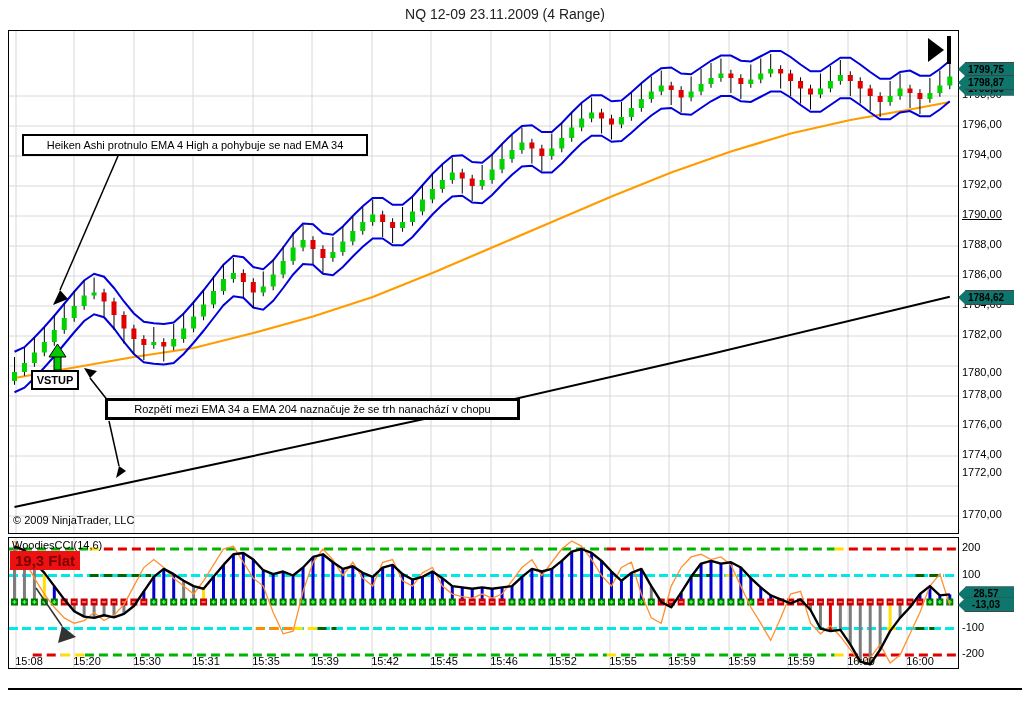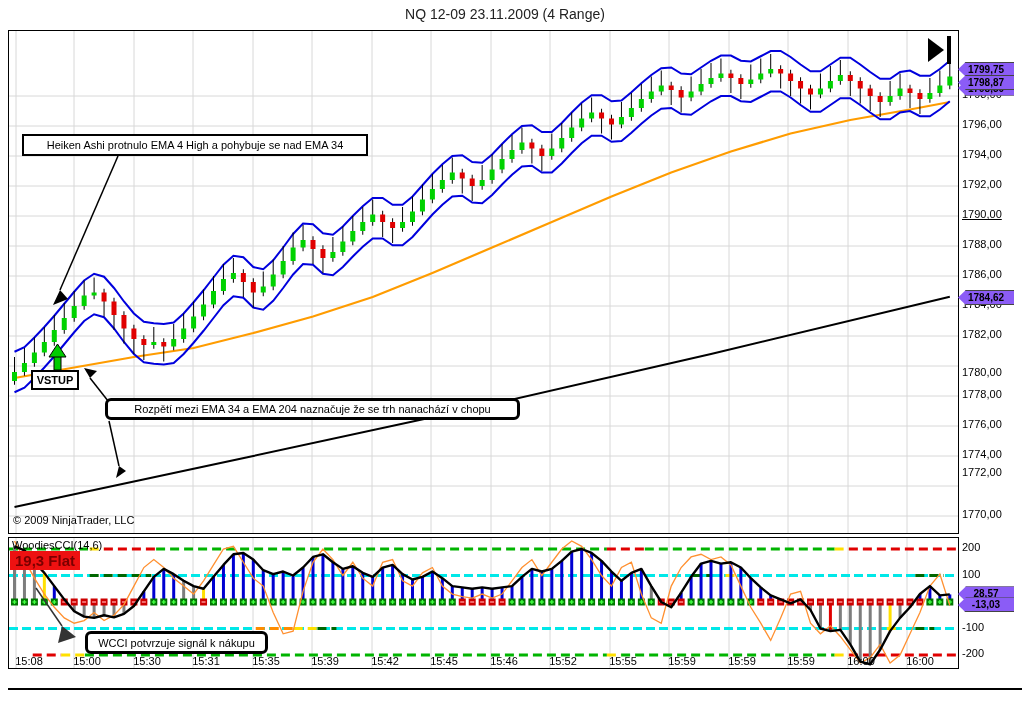--- a/index.html
+++ b/index.html
@@ -7,29 +7,29 @@
         font-family:"Liberation Sans",sans-serif;overflow:hidden;}
   #title{position:absolute;top:6px;left:0;width:1010px;text-align:center;
          font-size:14px;color:#222;}
   .panel{position:absolute;left:8px;background:#fff;border:1px solid #000;}
   #mainSvg{top:30px;width:949px;height:502px;}
   #cciSvg{top:537px;width:949px;height:130px;}
   .lbl{position:absolute;font-size:11px;color:#000;white-space:nowrap;}
   .axis-lbl{left:962px;}
   .time-lbl{top:655px;transform:translateX(-50%);margin-left:14px;}
   .tag{position:absolute;left:958px;height:13px;line-height:13px;width:56px;
-       background:#8b5cf6;color:#000;font-size:10px;font-weight:bold;text-align:center;
+       background:#0f766e;color:#000;font-size:10px;font-weight:bold;text-align:center;
        clip-path:polygon(0 50%,14% 0,100% 0,100% 100%,14% 100%);
        border-top:1px solid #444;border-bottom:1px solid #444;z-index:6;}
   .redtag{position:absolute;left:10px;background:#ee1111;color:#7a0000;font-size:15px;
           font-weight:bold;padding:1px 5px;z-index:6;}
   .annot{position:absolute;background:#fff;border:2px solid #000;font-size:11px;
          color:#000;text-align:center;z-index:7;display:flex;align-items:center;
          justify-content:center;}
-  .annot.thick{border-width:3px;border-radius:6px;}
+  .annot.thick{border-width:3px;}
   #overlay{position:absolute;left:0;top:0;width:1024px;height:715px;z-index:5;
            pointer-events:none;}
   .frame{position:absolute;background:#000;}
 </style>
 </head>
 <body>
 <div id="page">
 
 <div id="title">NQ 12-09  23.11.2009 (4 Range)</div>
 
@@ -647,21 +647,20 @@
       <polyline points="5.5,8.349999999999994 15.45,12.324999999999996 25.4,24.25 35.349999999999994,34.849999999999994 45.3,48.1 55.25,61.35 65.19999999999999,73.275 75.14999999999999,78.575 85.1,79.9 95.05,77.25 105,79.37 114.94999999999999,75.925 124.89999999999999,67.975 134.85,53.4 144.79999999999998,38.825 154.75,30.875 164.7,36.175 174.64999999999998,42.8 184.6,48.1 194.54999999999998,50.75 204.5,38.825 214.45,26.9 224.39999999999998,16.299999999999997 234.35,14.974999999999994 244.29999999999998,21.599999999999994 254.24999999999997,32.2 264.2,36.175 274.15,33.525 284.09999999999997,37.5 294.04999999999995,29.549999999999997 304,18.949999999999996 313.95,16.299999999999997 323.9,24.25 333.84999999999997,30.875 343.79999999999995,28.225 353.75,34.849999999999994 363.7,38.825 373.65,29.549999999999997 383.59999999999997,26.9 393.54999999999995,36.175 403.5,41.474999999999994 413.45,38.825 423.4,33.525 433.34999999999997,40.15 443.29999999999995,48.1 453.24999999999994,49.425 463.2,50.75 473.15,49.425 483.09999999999997,50.75 493.04999999999995,49.425 502.99999999999994,48.1 512.95,38.825 522.9,30.875 532.8499999999999,33.525 542.8,30.875 552.75,22.924999999999997 562.6999999999999,13.649999999999999 572.65,11 582.5999999999999,14.974999999999994 592.55,22.924999999999997 602.5,33.525 612.4499999999999,42.8 622.4,34.849999999999994 632.3499999999999,30.875 642.3,48.1 652.25,64 662.1999999999999,69.3 672.15,54.725 682.0999999999999,38.825 692.05,25.574999999999996 702,22.924999999999997 711.9499999999999,25.574999999999996 721.9,24.25 731.8499999999999,29.549999999999997 741.8,40.15 751.75,49.425 761.6999999999999,57.375 771.65,61.35 781.5999999999999,65.325 791.55,61.35 801.5,71.95 811.4499999999999,90.5 821.4,93.15 831.3499999999999,91.825 841.3,106.4 851.2499999999999,123.625 861.1999999999999,126.275 871.15,111.7 881.0999999999999,93.15 891.05,79.9 900.9999999999999,69.3 910.9499999999999,56.05 920.9,48.1 930.8499999999999,57.375 940.8,56.421" fill="none" stroke="#000000" stroke-width="2.4" stroke-linejoin="round"></polyline>
     </svg>
 
 <div class="lbl" style="left:13px;top:514px;">© 2009 NinjaTrader, LLC</div>
 <div class="lbl" style="left:12px;top:539px;">WoodiesCCI(14,6)</div>
 <div class="redtag" style="top:551px;">19,3 Flat</div>
 
 <div class="annot" style="left:22px;top:134px;width:342px;height:18px;">Heiken Ashi protnulo EMA 4 High a pohybuje se nad EMA 34</div>
 <div class="annot" style="left:31px;top:370px;width:44px;height:16px;font-weight:bold;">VSTUP</div>
 <div class="annot thick" style="left:105px;top:398px;width:409px;height:16px;">Rozpětí mezi EMA 34 a EMA 204 naznačuje že se trh nanachází v chopu</div>
-<div class="annot thick" style="left:85px;top:631px;width:177px;height:17px;">WCCI potvrzuje signál k nákupu</div>
 
 <svg id="overlay" viewBox="0 0 1024 715">
   <g>
     <line x1="118" y1="156" x2="60" y2="290" stroke="#000" stroke-width="1.5"></line>
     <polygon points="60,290 53,305 68,299" fill="#000"></polygon>
   </g>
   <g>
     <line x1="112" y1="406" x2="90" y2="378" stroke="#000" stroke-width="1.5"></line>
     <polygon points="90,378 84,368 97,371" fill="#000"></polygon>
   </g>
@@ -698,21 +697,21 @@
     <div class="lbl axis-lbl" style="top: 388px;">1778,00</div>
     <div class="lbl axis-lbl" style="top: 418px;">1776,00</div>
     <div class="lbl axis-lbl" style="top: 448px;">1774,00</div>
     <div class="lbl axis-lbl" style="top: 466px;">1772,00</div>
     <div class="lbl axis-lbl" style="top: 508px;">1770,00</div>
     <div class="lbl axis-lbl" style="top: 541px;">200</div>
     <div class="lbl axis-lbl" style="top: 567.5px;">100</div>
     <div class="lbl axis-lbl" style="top: 620.5px;">-100</div>
     <div class="lbl axis-lbl" style="top: 647px;">-200</div>
     <div class="lbl time-lbl" style="left: 15px;">15:08</div>
-    <div class="lbl time-lbl" style="left: 73px;">15:00</div>
+    <div class="lbl time-lbl" style="left: 73px;">15:20</div>
     <div class="lbl time-lbl" style="left: 133px;">15:30</div>
     <div class="lbl time-lbl" style="left: 192px;">15:31</div>
     <div class="lbl time-lbl" style="left: 252px;">15:35</div>
     <div class="lbl time-lbl" style="left: 311px;">15:39</div>
     <div class="lbl time-lbl" style="left: 371px;">15:42</div>
     <div class="lbl time-lbl" style="left: 430px;">15:45</div>
     <div class="lbl time-lbl" style="left: 490px;">15:46</div>
     <div class="lbl time-lbl" style="left: 549px;">15:52</div>
     <div class="lbl time-lbl" style="left: 609px;">15:55</div>
     <div class="lbl time-lbl" style="left: 668px;">15:59</div>

